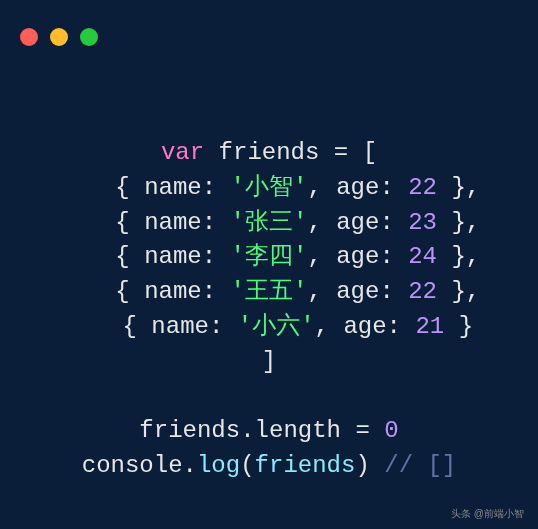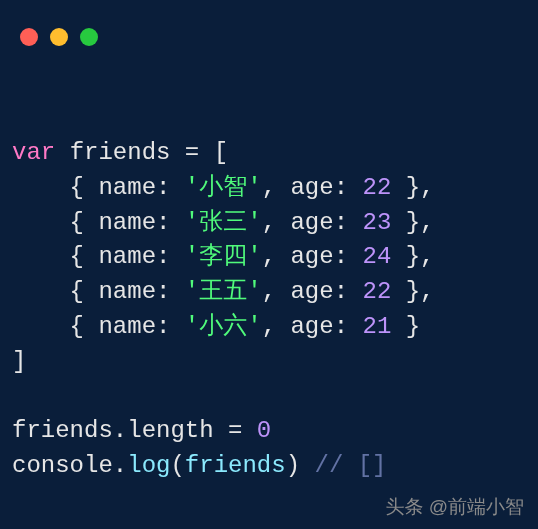--- a/index.html
+++ b/index.html
@@ -20,39 +20,40 @@
   }
   .dot {
     width: 18px;
     height: 18px;
     border-radius: 50%;
   }
   .red { background: #ff5f56; }
   .yellow { background: #ffbd2e; }
   .green { background: #27c93f; }
   .code {
-    padding: 90px 18px 0 12px;
+    padding: 90px 18px 0 18px;
     white-space: pre;
     color: #e6e6e6;
+    text-align: center;
   }
   .kw  { color: #ff79c6; }     
   .id  { color: #e6e6e6; }     
   .op  { color: #e6e6e6; }     
   .pun { color: #e6e6e6; }     
   .key { color: #e6e6e6; }     
   .str { color: #50fa7b; }     
   .num { color: #bd93f9; }     
   .fn  { color: #8be9fd; }     
   .cm  { color: #6272a4; }     
   .call{ color: #e6e6e6; }
   .watermark {
     position: absolute;
     bottom: 8px;
     right: 14px;
-    font-size: 19px;
+    font-size: 10px;
     color: #8a8a8a;
     font-family: sans-serif;
     text-align: right;
   }
 </style>
 </head>
 <body>
 
 <div class="dots">
   <div class="dot red"></div>

